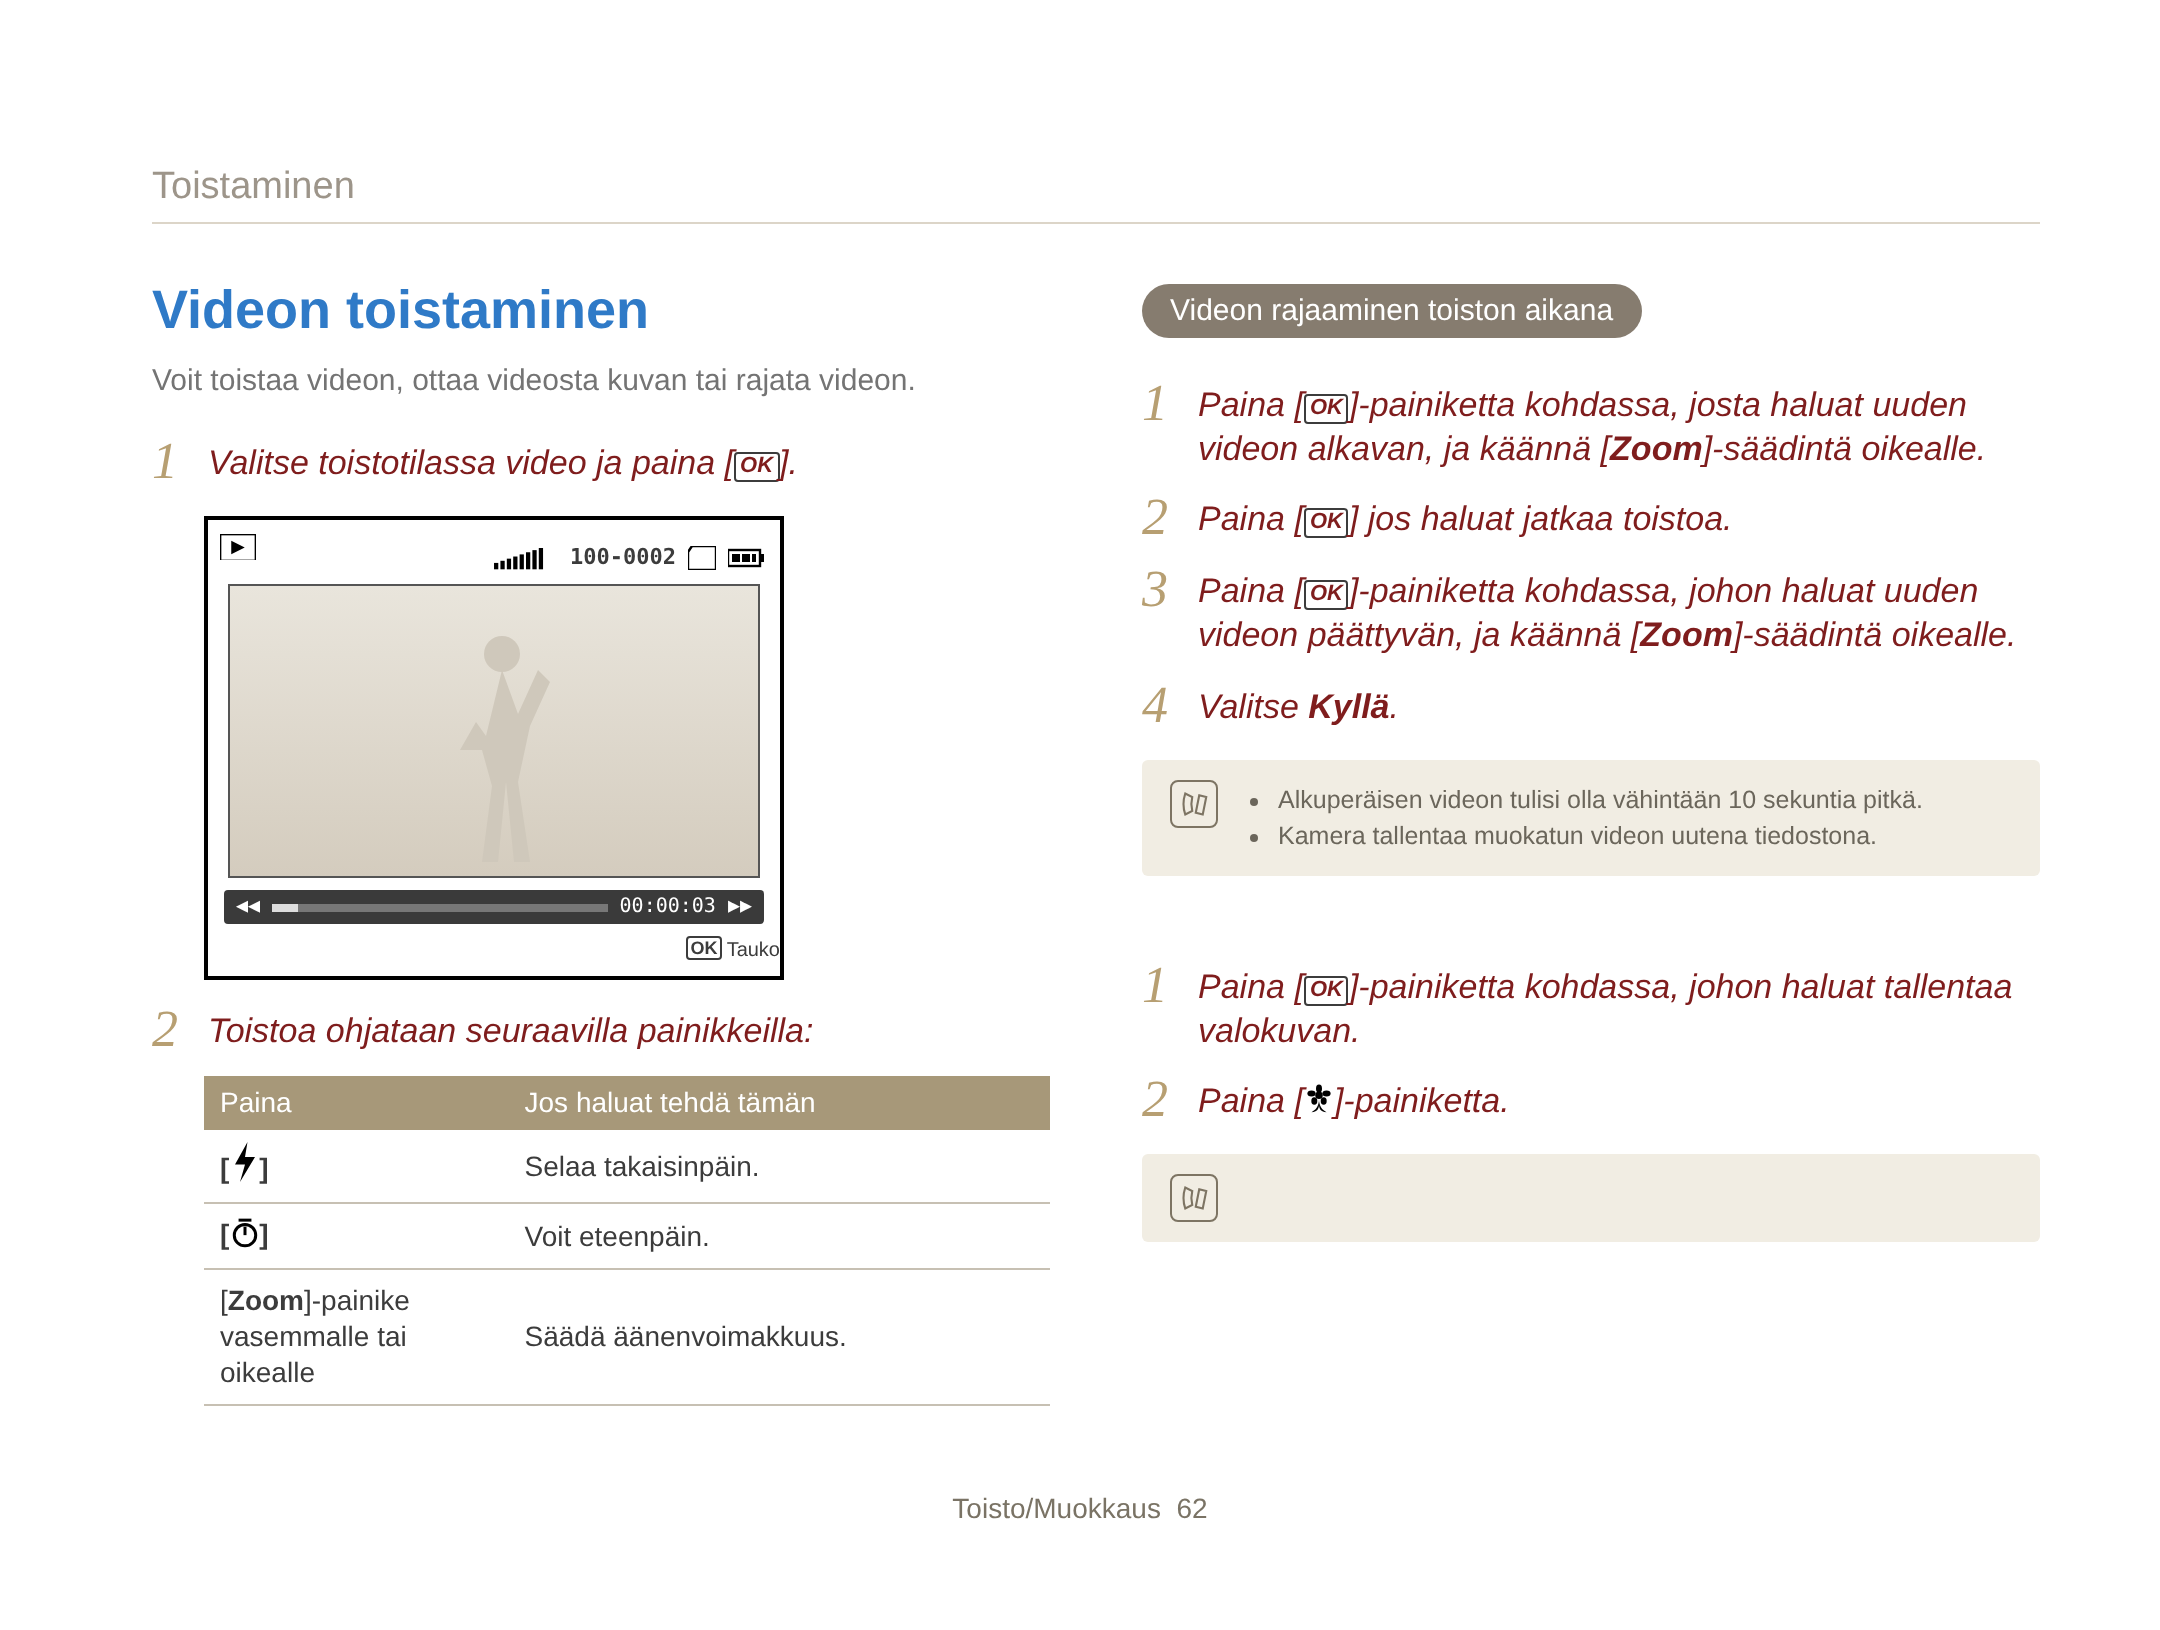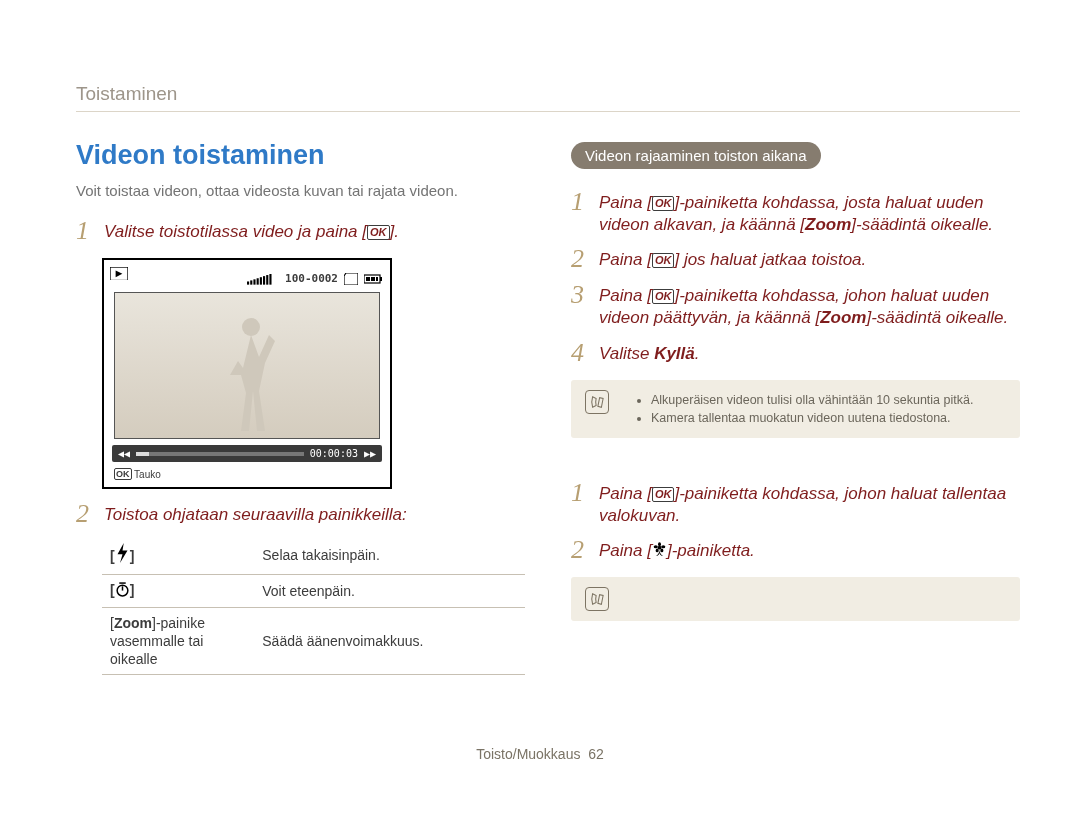--- a/index.html
+++ b/index.html
@@ -80,21 +80,21 @@
     position: absolute; left: 40%; top: 20px; width: 60px; height: 120px;
   }
   .cam-progress {
     display: flex; align-items: center; gap: 6px;
     margin: 6px 8px; background: #3a3a3a; color: #fff;
     font-size: 10px; padding: 2px 6px; border-radius: 2px;
     font-family: monospace;
   }
   .cam-progress .bar { flex: 1; height: 4px; background: #777; position: relative; }
   .cam-progress .bar::after { content:""; position:absolute; left:0; top:0; height:100%; width:8%; background:#ddd; }
-  .cam-ok { font-size: 10px; padding: 0 0 6px 10px; }
+  .cam-ok { font-size: 10px; padding: 0 0 6px 10px; text-align: right; }
   .cam-ok .inline-ok { font-size: 9px; padding: 0 1px; line-height: 10px; }
 
   
   table.controls { width: calc(100% - 26px); margin-left: 26px; border-collapse: collapse; font-size: 14px; }
   table.controls th { background: #a79879; color: #fff; font-weight: 400; text-align: left; padding: 4px 8px; }
   table.controls td { padding: 6px 8px; border-bottom: 1px solid #c7c0b3; vertical-align: middle; }
   table.controls td.left { width: 36%; }
   .cell-ok { border: 1.5px solid #333; border-radius: 2px; font-weight: 900; font-size: 13px; padding: 0 3px; font-family: Arial, sans-serif; }
   .cell-bracket { font-weight: 700; }
   .cell-bracket .icon { display:inline-block; width:15px; vertical-align:-2px; }
@@ -102,21 +102,21 @@
   
   .pill {
     display: inline-block;
     background: #867c6f; color: #ffffff;
     border-radius: 14px; padding: 4px 14px;
     font-size: 15px; margin-bottom: 10px; margin-top: 4px;
   }
 
   
   .note {
-    display: flex; gap: 28px; align-items: flex-start;
+    display: flex; gap: 16px; align-items: flex-start;
     background: #f1ede3; border-radius: 3px;
     padding: 10px 14px; margin: 14px 0;
     font-size: 12.5px; color: #6b665b;
   }
   .note-icon {
     width: 22px; height: 22px; flex-shrink: 0;
     border: 1.5px solid #7d7463; border-radius: 4px;
     display: flex; align-items: center; justify-content: center;
     background: #f1ede3;
   }
@@ -204,20 +204,24 @@
         </div>
       </div>
 
       <div class="step">
         <div class="step-num">2</div>
         <div class="step-body">Toistoa ohjataan seuraavilla painikkeilla:</div>
       </div>
 
       <table class="controls">
         <tbody>
+            <tr>
+          <th>Paina</th>
+          <th>Jos haluat tehdä tämän</th>
+        </tr>
         <tr>
           <td class="left cell-bracket">[<span class="icon"><svg viewBox="0 0 12 16">
                     <path d="M7 0 L2 9 L6 9 L4 16 L10 6 L6 6 Z" fill="#000"></path>
                   </svg></span>]</td>
           <td>Selaa takaisinpäin.</td>
         </tr>
         <tr>
           <td class="left cell-bracket">[<span class="icon"><svg viewBox="0 0 14 14">
                     <circle cx="7" cy="8" r="5" fill="none" stroke="#000" stroke-width="1.4"></circle>
                     <line x1="7" y1="8" x2="7" y2="4" stroke="#000" stroke-width="1.4"></line>

